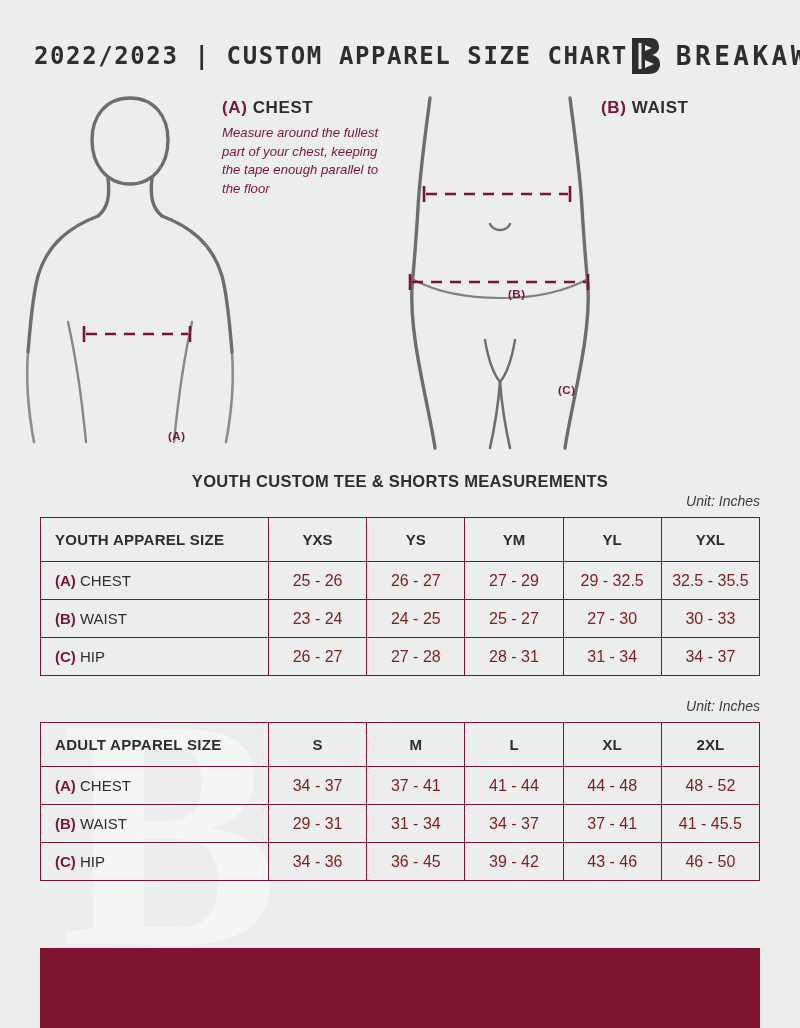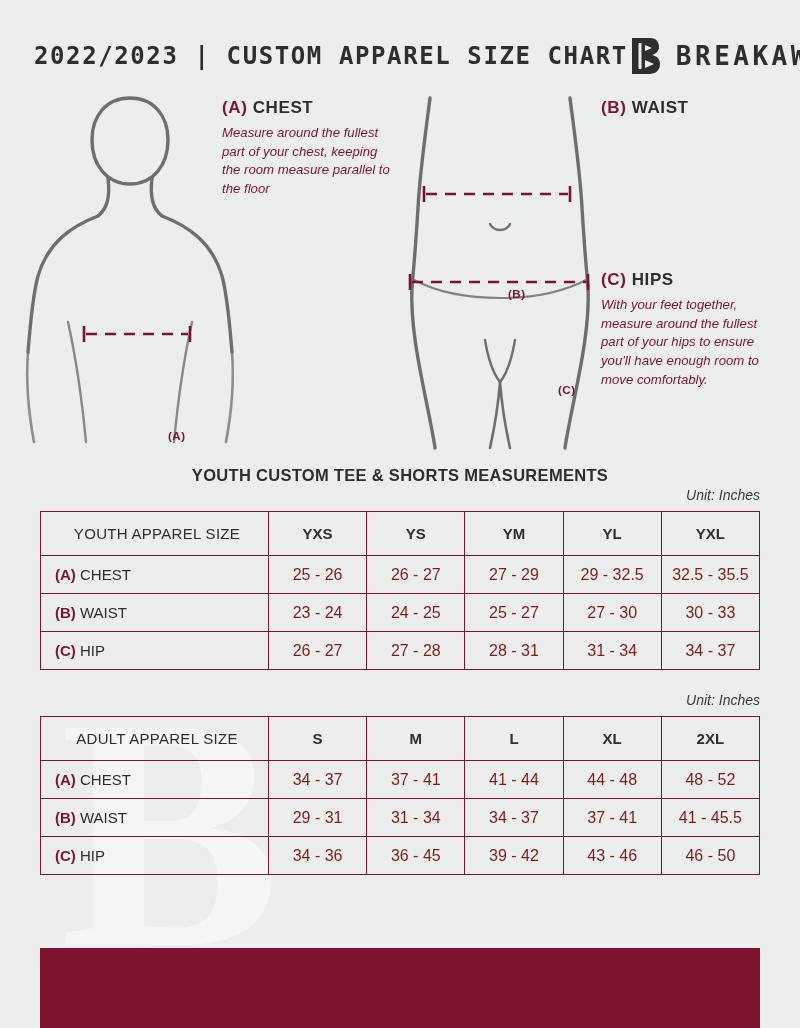--- a/index.html
+++ b/index.html
@@ -96,21 +96,21 @@
 
   .measure-label {
     position: absolute;
     font-size: 11.5px;
     font-weight: bold;
     color: #7c1430;
     letter-spacing: .5px;
   }
 
   
-  .table-block { margin-top: 6px; padding: 0 40px; }
+  .table-block { margin-top: 12px; padding: 0 40px; }
   .table-title {
     text-align: center;
     font-size: 16.5px;
     font-weight: bold;
     letter-spacing: .3px;
     color: #2e2e2e;
     margin: 0 0 2px 0;
   }
   .table-unit {
     text-align: right;
@@ -132,23 +132,23 @@
     color: #7f1d1d;
     background: transparent;
   }
   thead th {
     font-size: 15px;
     font-weight: bold;
     height: 44px;
     color: #2e2e2e;
   }
   thead th.rowhead {
-    text-align: center;
-    padding-left: 6px;
-    font-weight: normal;
+    text-align: left;
+    padding-left: 14px;
+    font-weight: bold;
     font-size: 15px;
     letter-spacing: .3px;
   }
   td.rowhead {
     text-align: left;
     padding-left: 14px;
     font-size: 15px;
     color: #2e2e2e;
   }
   td.rowhead .tag {
@@ -247,31 +247,27 @@
             <path d="M20 184 L20 200"></path>
             <path d="M198 184 L198 200"></path>
           </g>
         </svg>
       </div>
       <div class="measure-label" style="left:508px; top:198px;">(B)</div>
       <div class="measure-label" style="left:558px; top:294px;">(C)</div>
 
       <div class="callout c-chest">
         <h3><span class="tag">(A)</span> <span>CHEST</span></h3>
-        <p>Measure around the fullest part of your chest, keeping the room measure parallel to the floor</p>
+        <p>Measure around the fullest part of your chest, keeping the tape enough parallel to the floor</p>
       </div>
 
       <div class="callout c-waist">
         <h3><span class="tag">(B)</span> <span>WAIST</span></h3>
       </div>
 
-      <div class="callout c-hips">
-        <h3><span class="tag">(C)</span> <span>HIPS</span></h3>
-        <p>With your feet together, measure around the fullest part of your hips to ensure you'll have enough room to move comfortably.</p>
-      </div>
     </div>
 
     <div class="table-block">
       <div class="table-title">YOUTH CUSTOM TEE &amp; SHORTS MEASUREMENTS</div>
       <div class="table-unit">Unit: Inches</div>
       <table>
         <colgroup>
             <col class="first">
             <col>
             <col>

